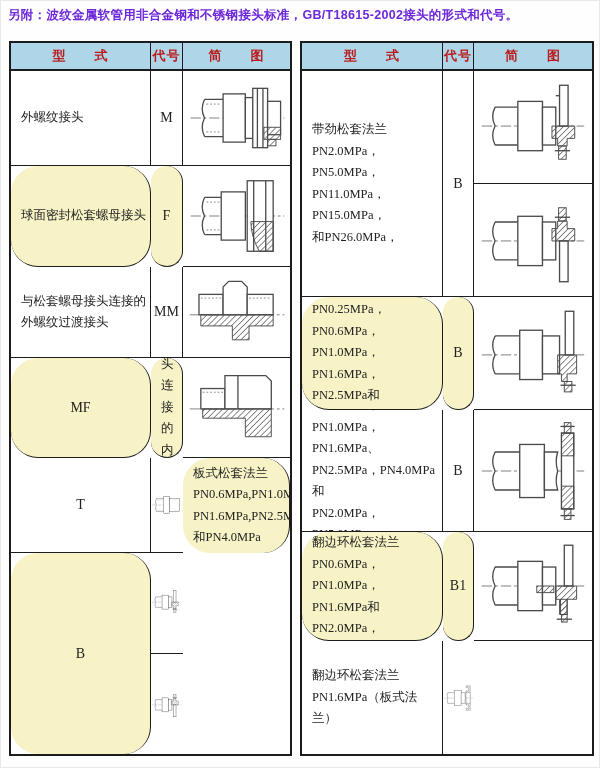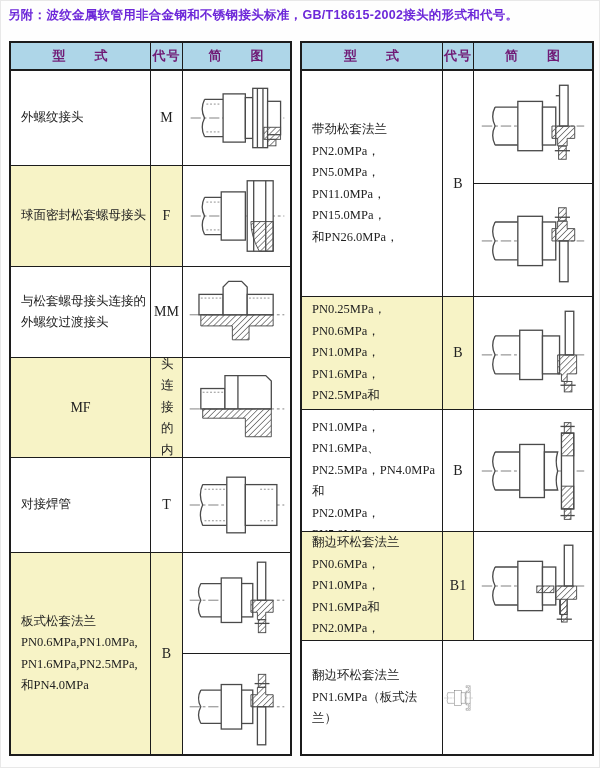--- a/index.html
+++ b/index.html
@@ -8,23 +8,23 @@
   .title{position:absolute;left:7px;top:6px;width:586px;font-family:"Liberation Sans","DejaVu Sans",sans-serif;
     font-weight:bold;font-size:12.5px;letter-spacing:.3px;color:#6d28d9;}
   .tables{position:absolute;left:8px;top:40px;display:flex;}
   .tbl{display:grid;border:2px solid #1c1c1c;background:#fff;box-sizing:border-box;}
   .tbl-left{width:283px;grid-template-columns:140px 32px 107px;grid-template-rows:28px 95px 101px 91px 100px 95px 201px;}
   .tbl-right{width:294px;margin-left:8px;grid-template-columns:141px 31px 118px;grid-template-rows:28px 226px 113px 122px 109px 113px;}
   .cell{box-sizing:border-box;border-right:1.5px solid #1c1c1c;border-bottom:1.5px solid #1c1c1c;
     display:flex;align-items:center;overflow:hidden;}
   .c3{border-right:none;text-align:right;}
   .rlast{border-bottom:none;}
-  .hd{background:var(--hdbg);justify-content:center;font-size:13px;color:#701a75;
+  .hd{background:var(--hdbg);justify-content:center;font-size:13px;color:#b91c1c;
     border-bottom-width:2px;letter-spacing:1px;font-weight:bold;}
-  .hl{background:var(--hlbg);}
+  .hl{background:var(--hlbg);border-radius:27px;}
   .type-cell{padding:4px 4px 4px 10px;}
   .type-text{white-space:pre-line;font-size:12.5px;line-height:1.72;color:#222;}
   .code-cell{justify-content:center;font-size:14px;color:#222;}
   .diag-cell{justify-content:center;padding:0;}
   .diag-split{flex-direction:column;align-items:stretch;}
   .diag-half{flex:1;display:flex;align-items:center;justify-content:center;box-sizing:border-box;}
   .diag-half.first{border-bottom:1.5px solid #1c1c1c;}
   svg.diag{display:block;}
   .ln{fill:none;stroke:#4a4a4a;stroke-width:1.4;}
   .fl{fill:#ffffff;stroke:#4a4a4a;stroke-width:1.4;}
@@ -118,23 +118,20 @@
         <svg class="diag" width="102" height="92" viewBox="0 0 110 98">
           <line class="cl" x1="4" y1="50" x2="106" y2="50"></line>
           <rect class="fl" x="16" y="28" width="26" height="22"></rect>
           <line class="dot" x1="18" y1="32" x2="40" y2="32"></line>
           <path class="fl" d="M42 50 V14 H86 L92 20 V50 Z"></path>
           <line class="ln" x1="56" y1="14" x2="56" y2="50"></line>
           <path class="ht" d="M18 50 H92 V80 H64 V60 H18 Z"></path>
         </svg>
       </div>
 
-      <div class="cell type-cell">
-          <span class="type-text">对接焊管</span>
-        </div>
       <div class="cell code-cell">T</div>
       <div class="cell diag-cell c3">
         <svg class="diag" width="102" height="88" viewBox="0 0 110 94">
           <line class="cl" x1="4" y1="47" x2="106" y2="47"></line>
           <path class="ln" d="M18 25 q-5 11 0 22 q-5 11 0 22 M18 25 H44 M18 69 H44"></path>
           <line class="dot" x1="20" y1="30" x2="42" y2="30"></line>
             <line class="dot" x1="20" y1="64" x2="42" y2="64"></line>
           <rect class="fl" x="44" y="17" width="20" height="60"></rect>
           <rect class="fl" x="64" y="25" width="34" height="44"></rect>
           <line class="dot" x1="80" y1="30" x2="96" y2="30"></line>

